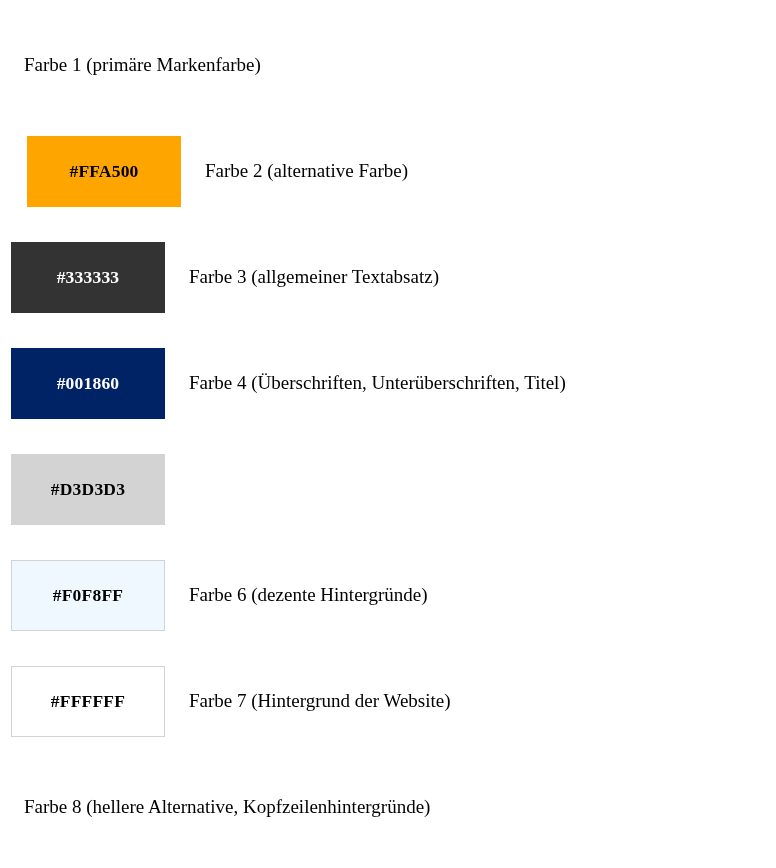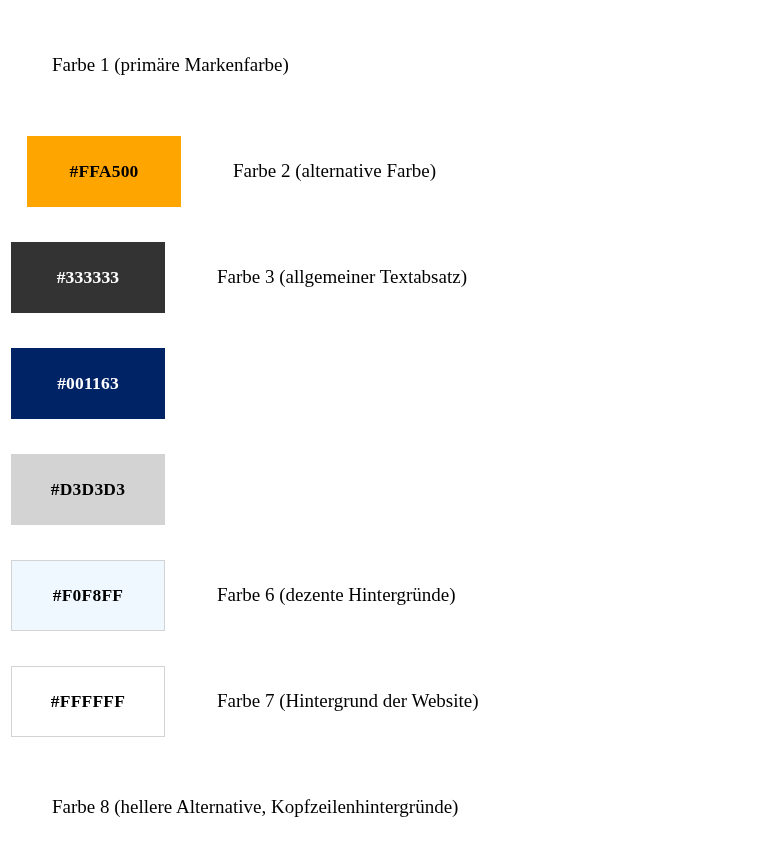--- a/index.html
+++ b/index.html
@@ -33,21 +33,21 @@
     justify-content: center;
     box-sizing: border-box;
   }
   .swatch-code {
     font-family: "Liberation Serif", serif;
     font-weight: bold;
     font-size: 17.5px;
     letter-spacing: 0.2px;
   }
   .swatch-desc {
-    margin-left: 52px;
+    margin-left: 24px;
     font-family: "Liberation Serif", serif;
     font-size: 19px;
     color: #000000;
     line-height: 1.25;
     white-space: nowrap;
   }
 </style>
 </head>
 <body>
 
@@ -62,22 +62,23 @@
       <div class="swatch-desc">Farbe 2 (alternative Farbe)</div>
     </div>
     <div class="swatch-row">
       <div class="swatch" style="background: rgb(51, 51, 51); border: 1px solid rgb(51, 51, 51);">
         <span class="swatch-code" style="color: rgb(255, 255, 255);">#333333</span>
       </div>
       <div class="swatch-desc">Farbe 3 (allgemeiner Textabsatz)</div>
     </div>
     <div class="swatch-row">
       <div class="swatch" style="background: rgb(0, 35, 102); border: 1px solid rgb(0, 35, 102);">
-        <span class="swatch-code" style="color: rgb(255, 255, 255);">#001163</span>
+        <span class="swatch-code" style="color: rgb(255, 255, 255);">#001860</span>
       </div>
+      <div class="swatch-desc">Farbe 4 (Überschriften, Unterüberschriften, Titel)</div>
     </div>
     <div class="swatch-row">
       <div class="swatch" style="background: rgb(211, 211, 211); border: 1px solid rgb(211, 211, 211);">
         <span class="swatch-code" style="color: rgb(0, 0, 0);">#D3D3D3</span>
       </div>
     </div>
     <div class="swatch-row">
       <div class="swatch" style="background: rgb(240, 248, 255); border: 1px solid rgb(211, 211, 211);">
         <span class="swatch-code" style="color: rgb(0, 0, 0);">#F0F8FF</span>
       </div>

